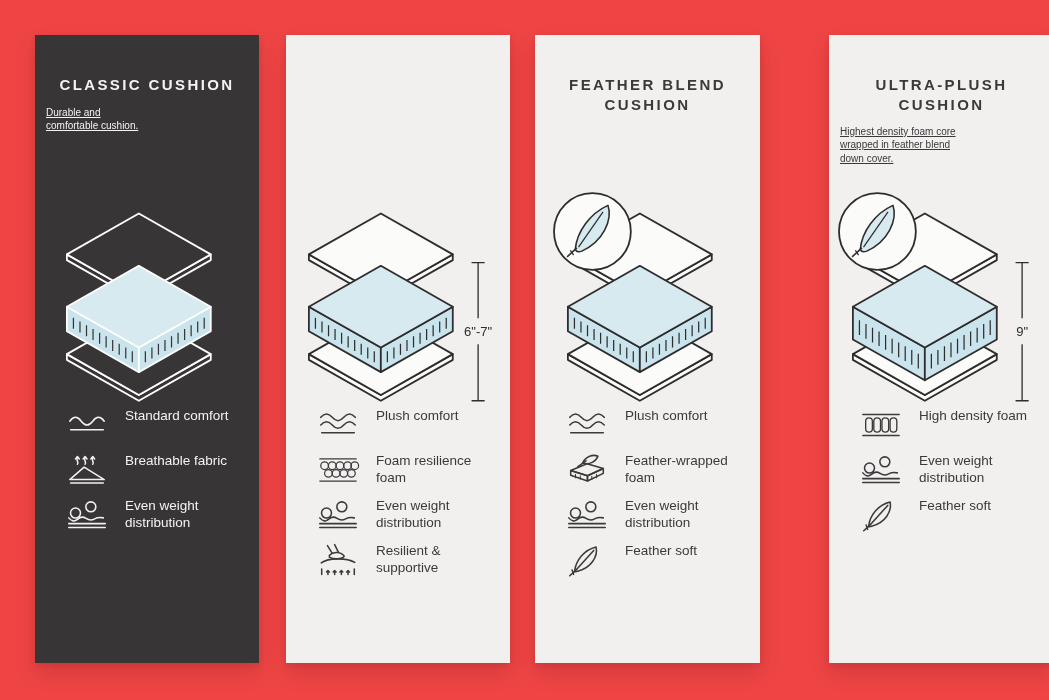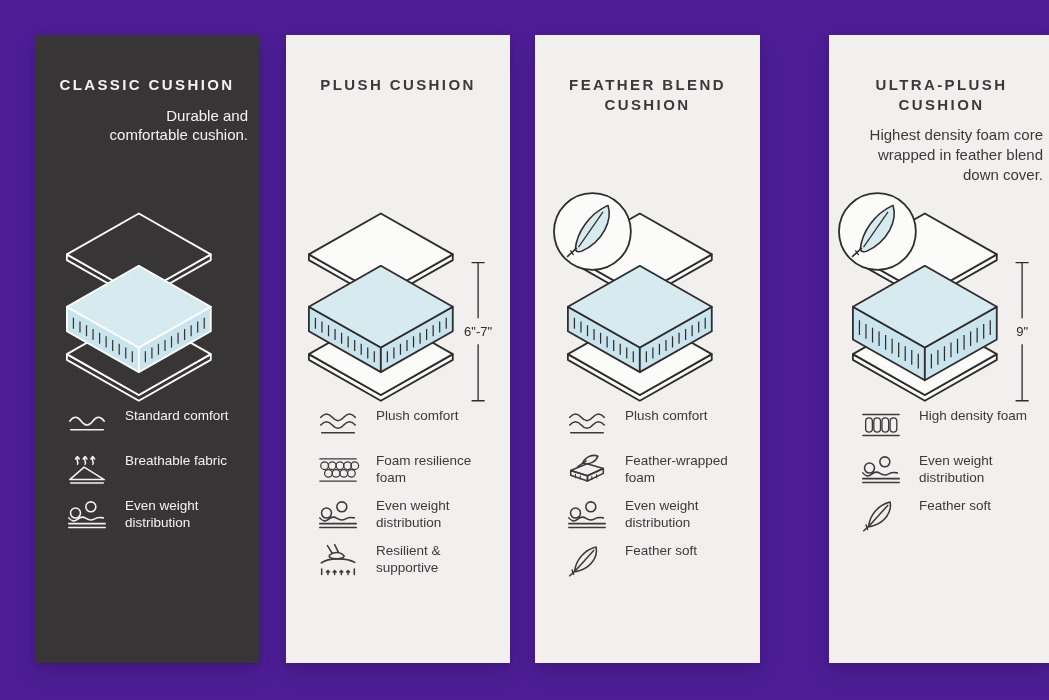--- a/index.html
+++ b/index.html
@@ -1,31 +1,31 @@
 <!DOCTYPE html>
 <html><head>
 <meta charset="utf-8">
 <style>
   html,body{margin:0;padding:0;background:#ffffff;}
   .canvas{
-    position:relative;width:1049px;height:700px;background:#4c1d95;overflow:hidden;
+    position:relative;width:1049px;height:700px;background:#ef4444;overflow:hidden;
     font-family:"Liberation Sans", sans-serif;
   }
   .card{
     position:absolute;top:35px;height:628px;width:224px;
     box-shadow:0 10px 20px rgba(0,0,0,.12), 0 2px 6px rgba(0,0,0,.08);
   }
   .card.dark{background:#383536;color:#f4f3f3;}
   .card.light{background:#f1f0ef;color:#3b393a;}
   .card-title{
     margin:40px 10px 0;text-align:center;font-size:15px;font-weight:bold;
     letter-spacing:2.4px;line-height:1.3;white-space:pre-line;
   }
   .card-desc{
-    margin:11px 11px 0;text-align:right;font-size:15px;line-height:1.33;white-space:pre-line;
+    margin:11px 11px 0;text-align:left;font-size:10px;line-height:1.33;white-space:pre-line;text-decoration:underline;
   }
   .illus{
     position:absolute;top:150px;left:0;right:0;height:228px;
     display:flex;align-items:center;justify-content:center;
   }
   .illus svg{overflow:visible;}
   .features{position:absolute;top:372px;left:29px;right:8px;}
   .feature{display:flex;align-items:flex-start;gap:15px;min-height:35px;margin-bottom:9px;}
   .f-icon{width:46px;height:36px;flex:0 0 46px;display:flex;align-items:center;justify-content:center;}
   .f-icon svg{width:46px;height:36px;}
@@ -91,21 +91,20 @@
               <path d="M5 31 H43"></path>
             </svg>
           </span>
         <span class="f-label">Even weight
 distribution</span>
       </div>
     </div>
   </div>
 
   <div class="card light" style="left:286px;">
-    <div class="card-title">PLUSH CUSHION</div>
     <div class="illus">
         <svg viewBox="0 -26 252 268" width="206">
           <g>
             <path d="M17 176 L105 226 L193 176 L193 183 L105 233 L17 183 Z" fill="#fbfbfa" stroke="#2e2c2d" stroke-width="2.2" stroke-linejoin="round"></path>
             <path d="M105 126 L193 176 L105 226 L17 176 Z" fill="#fbfbfa" stroke="#2e2c2d" stroke-width="2.2" stroke-linejoin="round"></path>
             <path d="M17 54 L105 104 L193 54 L193 61 L105 111 L17 61 Z" fill="#fbfbfa" stroke="#2e2c2d" stroke-width="2.2" stroke-linejoin="round"></path>
             <path d="M105 4 L193 54 L105 104 L17 54 Z" fill="#fbfbfa" stroke="#2e2c2d" stroke-width="2.2" stroke-linejoin="round"></path>
             <path d="M17 118 L105 168 L105 198 L17 148 Z" fill="#c9e4ed" stroke="#2e2c2d" stroke-width="2.2" stroke-linejoin="round"></path>
             <path d="M105 168 L193 118 L193 148 L105 198 Z" fill="#c9e4ed" stroke="#2e2c2d" stroke-width="2.2" stroke-linejoin="round"></path>
             <path d="M25 131.54545454545456 v13.5 M113 172.45454545454547 v13.5 M33 136.0909090909091 v13.5 M121 167.9090909090909 v13.5 M41 140.63636363636363 v13.5 M129 163.36363636363637 v13.5 M49 145.1818181818182 v13.5 M137 158.8181818181818 v13.5 M57 149.72727272727272 v13.5 M145 154.27272727272728 v13.5 M65 154.27272727272728 v13.5 M153 149.72727272727272 v13.5 M73 158.8181818181818 v13.5 M161 145.1818181818182 v13.5 M81 163.36363636363637 v13.5 M169 140.63636363636363 v13.5 M89 167.9090909090909 v13.5 M177 136.0909090909091 v13.5 M97 172.45454545454544 v13.5 M185 131.54545454545456 v13.5 " fill="none" stroke="#2e2c2d" stroke-width="1.5" stroke-linejoin="round"></path>

